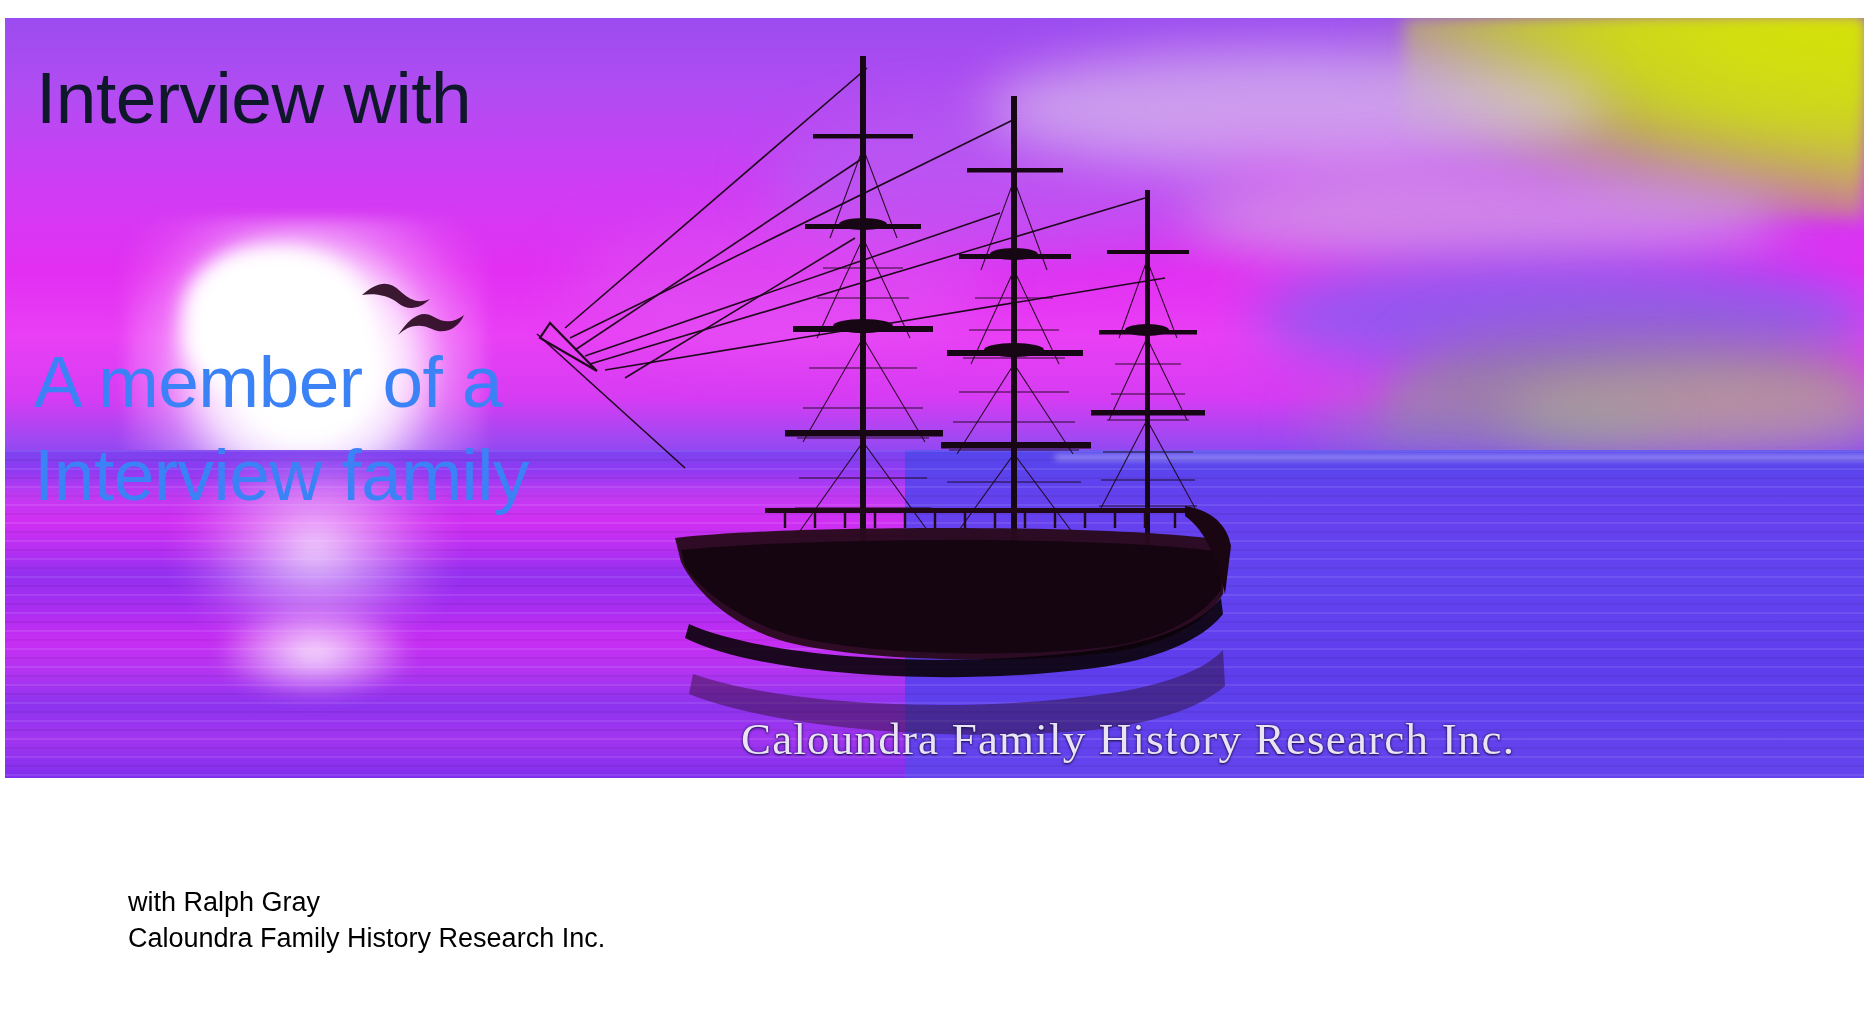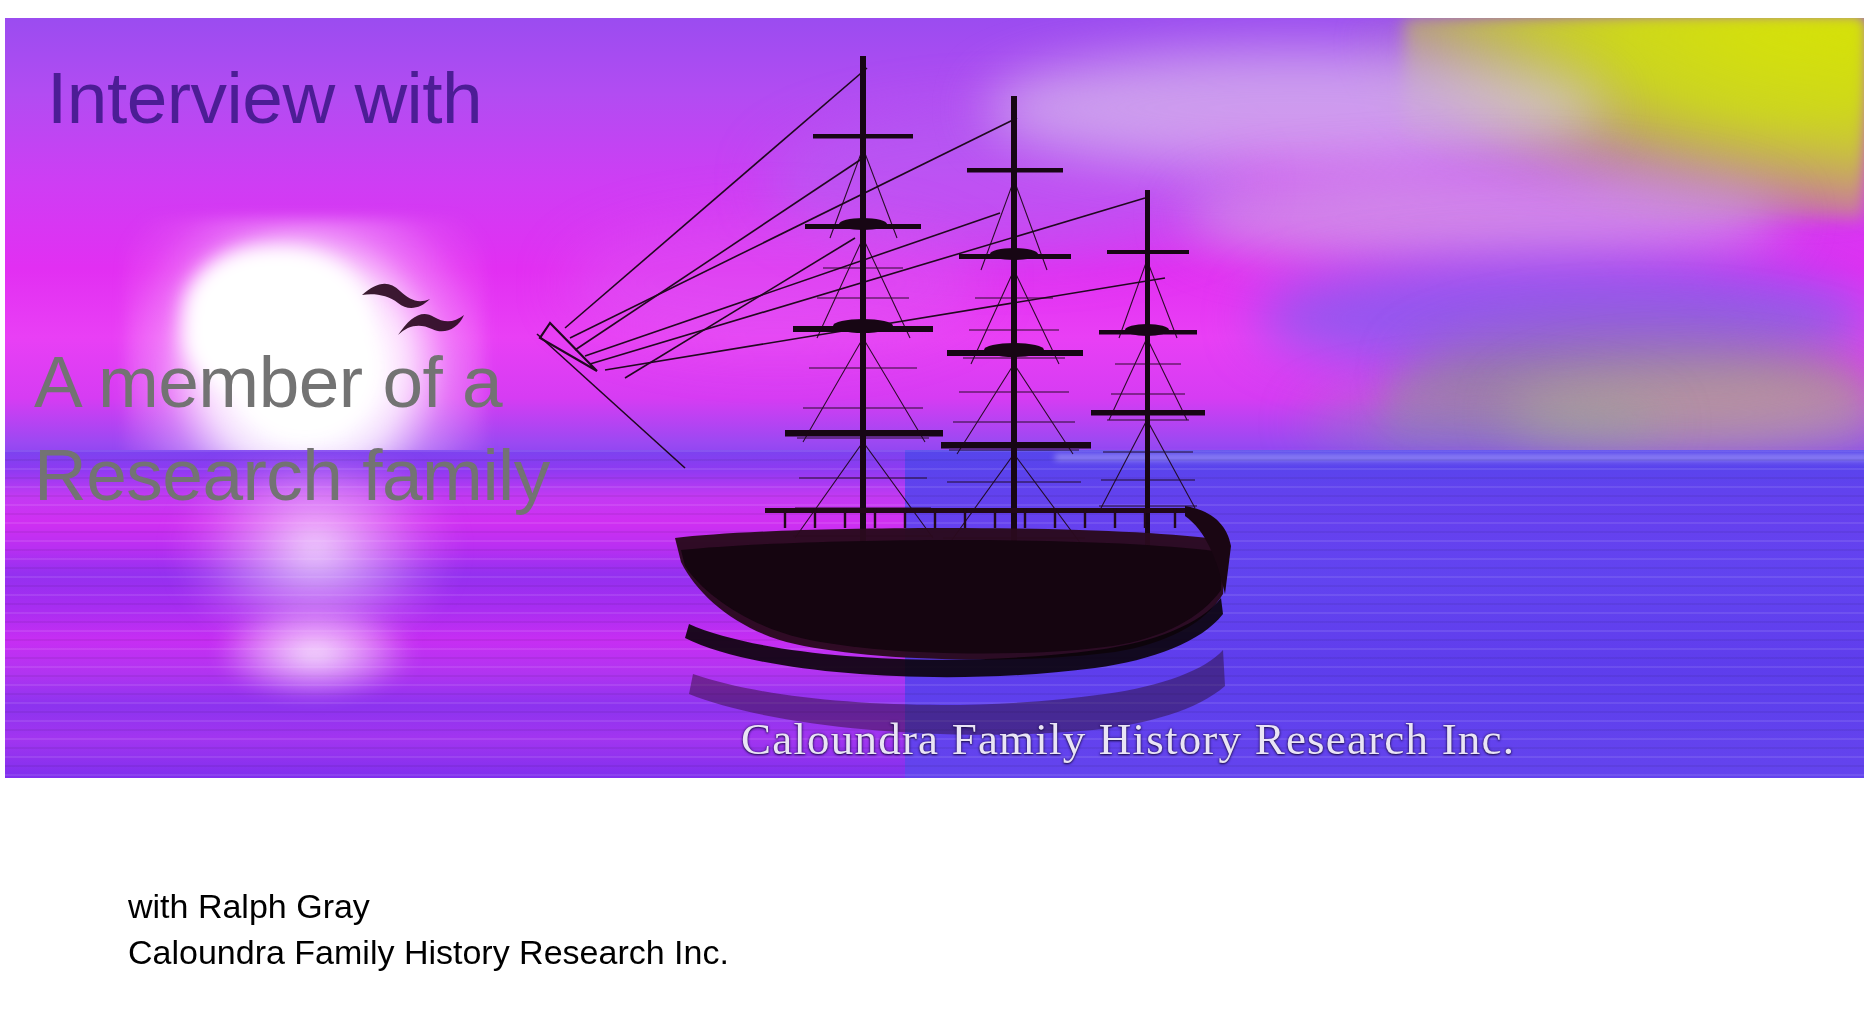--- a/index.html
+++ b/index.html
@@ -169,47 +169,46 @@
     color:#e9e4f5;
     text-shadow:0 0 3px rgba(40,20,90,0.85), 0 1px 2px rgba(20,10,60,0.9);
     white-space:nowrap;
   }
 
   
   .headline{
     position:absolute;
     left:36px; top:52px;
     width:640px;
-    color:#4c1d95;
+    color:#0f172a;
     font-size:73px;
     line-height:1.26;
     font-weight:400;
     letter-spacing:-0.5px;
-    margin-left:11px;
   }
   .headline .ln{ display:block; white-space:nowrap; }
 
   .subhead{
     position:absolute;
     left:34px; top:335px;
     width:660px;
-    color:#737373;
+    color:#3b82f6;
     font-size:73px;
     line-height:1.28;
     font-weight:400;
     letter-spacing:-0.5px;
   }
   .subhead .ln{ display:block; white-space:nowrap; }
 
   
   .caption{
     position:absolute;
     left:128px; top:884px;
     color:#000000;
-    font-size:34px;
+    font-size:27px;
     line-height:1.35;
     font-weight:400;
   }
   .caption .ln{ display:block; white-space:nowrap; }
 </style>
 </head>
 <body>
 
 <div class="slide">
 
@@ -349,21 +348,21 @@
 
     <div class="watermark">Caloundra Family History Research Inc.</div>
   </div>
 
   <div class="headline">
     <span class="ln">Interview with</span>
   </div>
 
   <div class="subhead">
     <span class="ln">A member of a</span>
-    <span class="ln">Research family</span>
+    <span class="ln">Interview family</span>
   </div>
 
   <div class="caption">
     <span class="ln">with Ralph Gray</span>
     <span class="ln">Caloundra Family History Research Inc.</span>
   </div>
 
 </div>
 
 </body></html>

